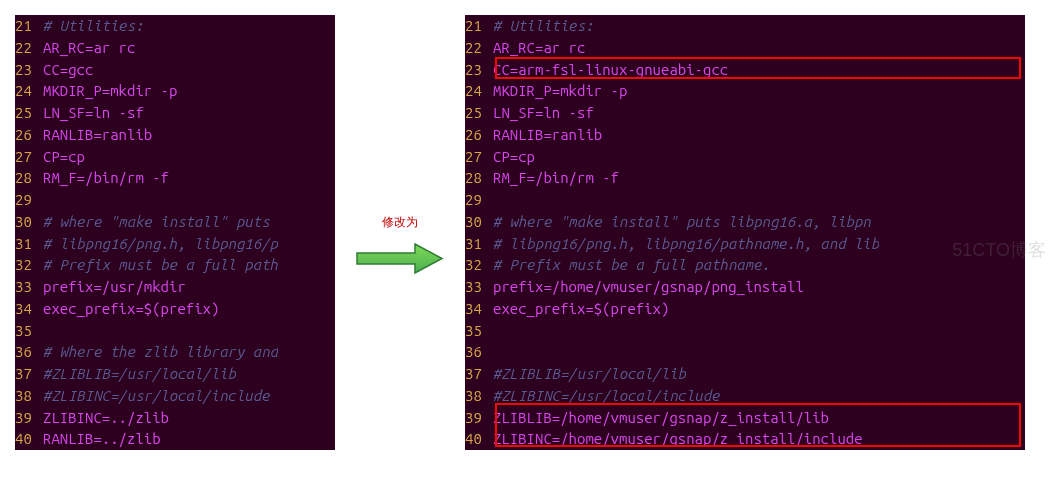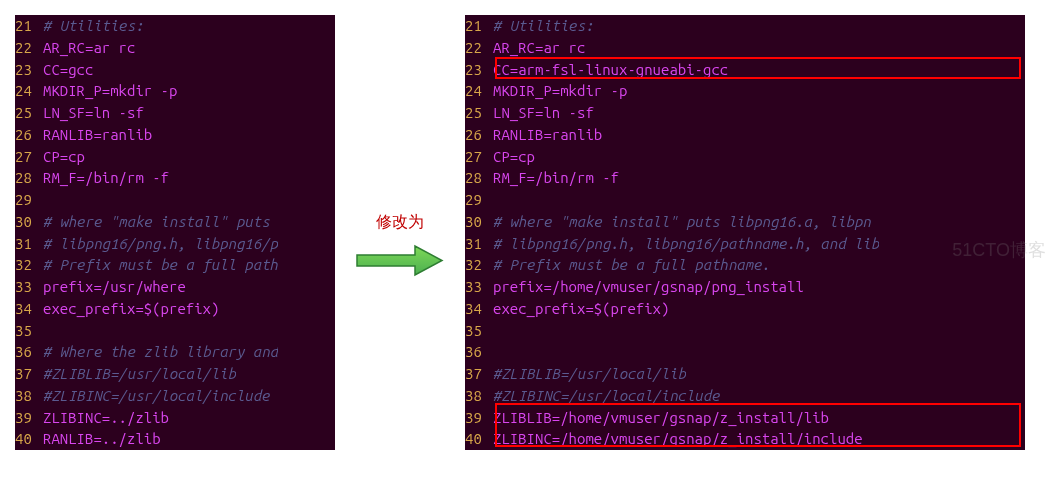--- a/index.html
+++ b/index.html
@@ -53,21 +53,21 @@
     .middle {
       display: flex;
       flex-direction: column;
       align-items: center;
       gap: 10px;
       flex-shrink: 0;
     }
     .label-cn {
       color: #c00000;
       font-family: sans-serif;
-      font-size: 16px;
+      font-size: 12px;
       margin-top: 24px;
     }
     .arrow {
       width: 90px;
       height: 35px;
     }
     .watermark {
       position: fixed;
       right: 12px;
       top: 50%;
@@ -89,21 +89,21 @@
       <div class="line"><span class="lineno">23</span><span class="content ident">CC=gcc</span></div>
       <div class="line"><span class="lineno">24</span><span class="content ident">MKDIR_P=mkdir -p</span></div>
       <div class="line"><span class="lineno">25</span><span class="content ident">LN_SF=ln -sf</span></div>
       <div class="line"><span class="lineno">26</span><span class="content ident">RANLIB=ranlib</span></div>
       <div class="line"><span class="lineno">27</span><span class="content ident">CP=cp</span></div>
       <div class="line"><span class="lineno">28</span><span class="content ident">RM_F=/bin/rm -f</span></div>
       <div class="line"><span class="lineno">29</span><span class="content ident"></span></div>
       <div class="line"><span class="lineno">30</span><span class="content comment"># where "make install" puts </span></div>
       <div class="line"><span class="lineno">31</span><span class="content comment"># libpng16/png.h, libpng16/p</span></div>
       <div class="line"><span class="lineno">32</span><span class="content comment"># Prefix must be a full path</span></div>
-      <div class="line"><span class="lineno">33</span><span class="content ident">prefix=/usr/where</span></div>
+      <div class="line"><span class="lineno">33</span><span class="content ident">prefix=/usr/mkdir</span></div>
       <div class="line"><span class="lineno">34</span><span class="content ident">exec_prefix=$(prefix)</span></div>
       <div class="line"><span class="lineno">35</span><span class="content ident"></span></div>
       <div class="line"><span class="lineno">36</span><span class="content comment"># Where the zlib library and</span></div>
       <div class="line"><span class="lineno">37</span><span class="content comment">#ZLIBLIB=/usr/local/lib</span></div>
       <div class="line"><span class="lineno">38</span><span class="content comment">#ZLIBINC=/usr/local/include</span></div>
       <div class="line"><span class="lineno">39</span><span class="content ident">ZLIBINC=../zlib</span></div>
       <div class="line"><span class="lineno">40</span><span class="content ident">RANLIB=../zlib</span></div>
     </div>
 </div>
 

